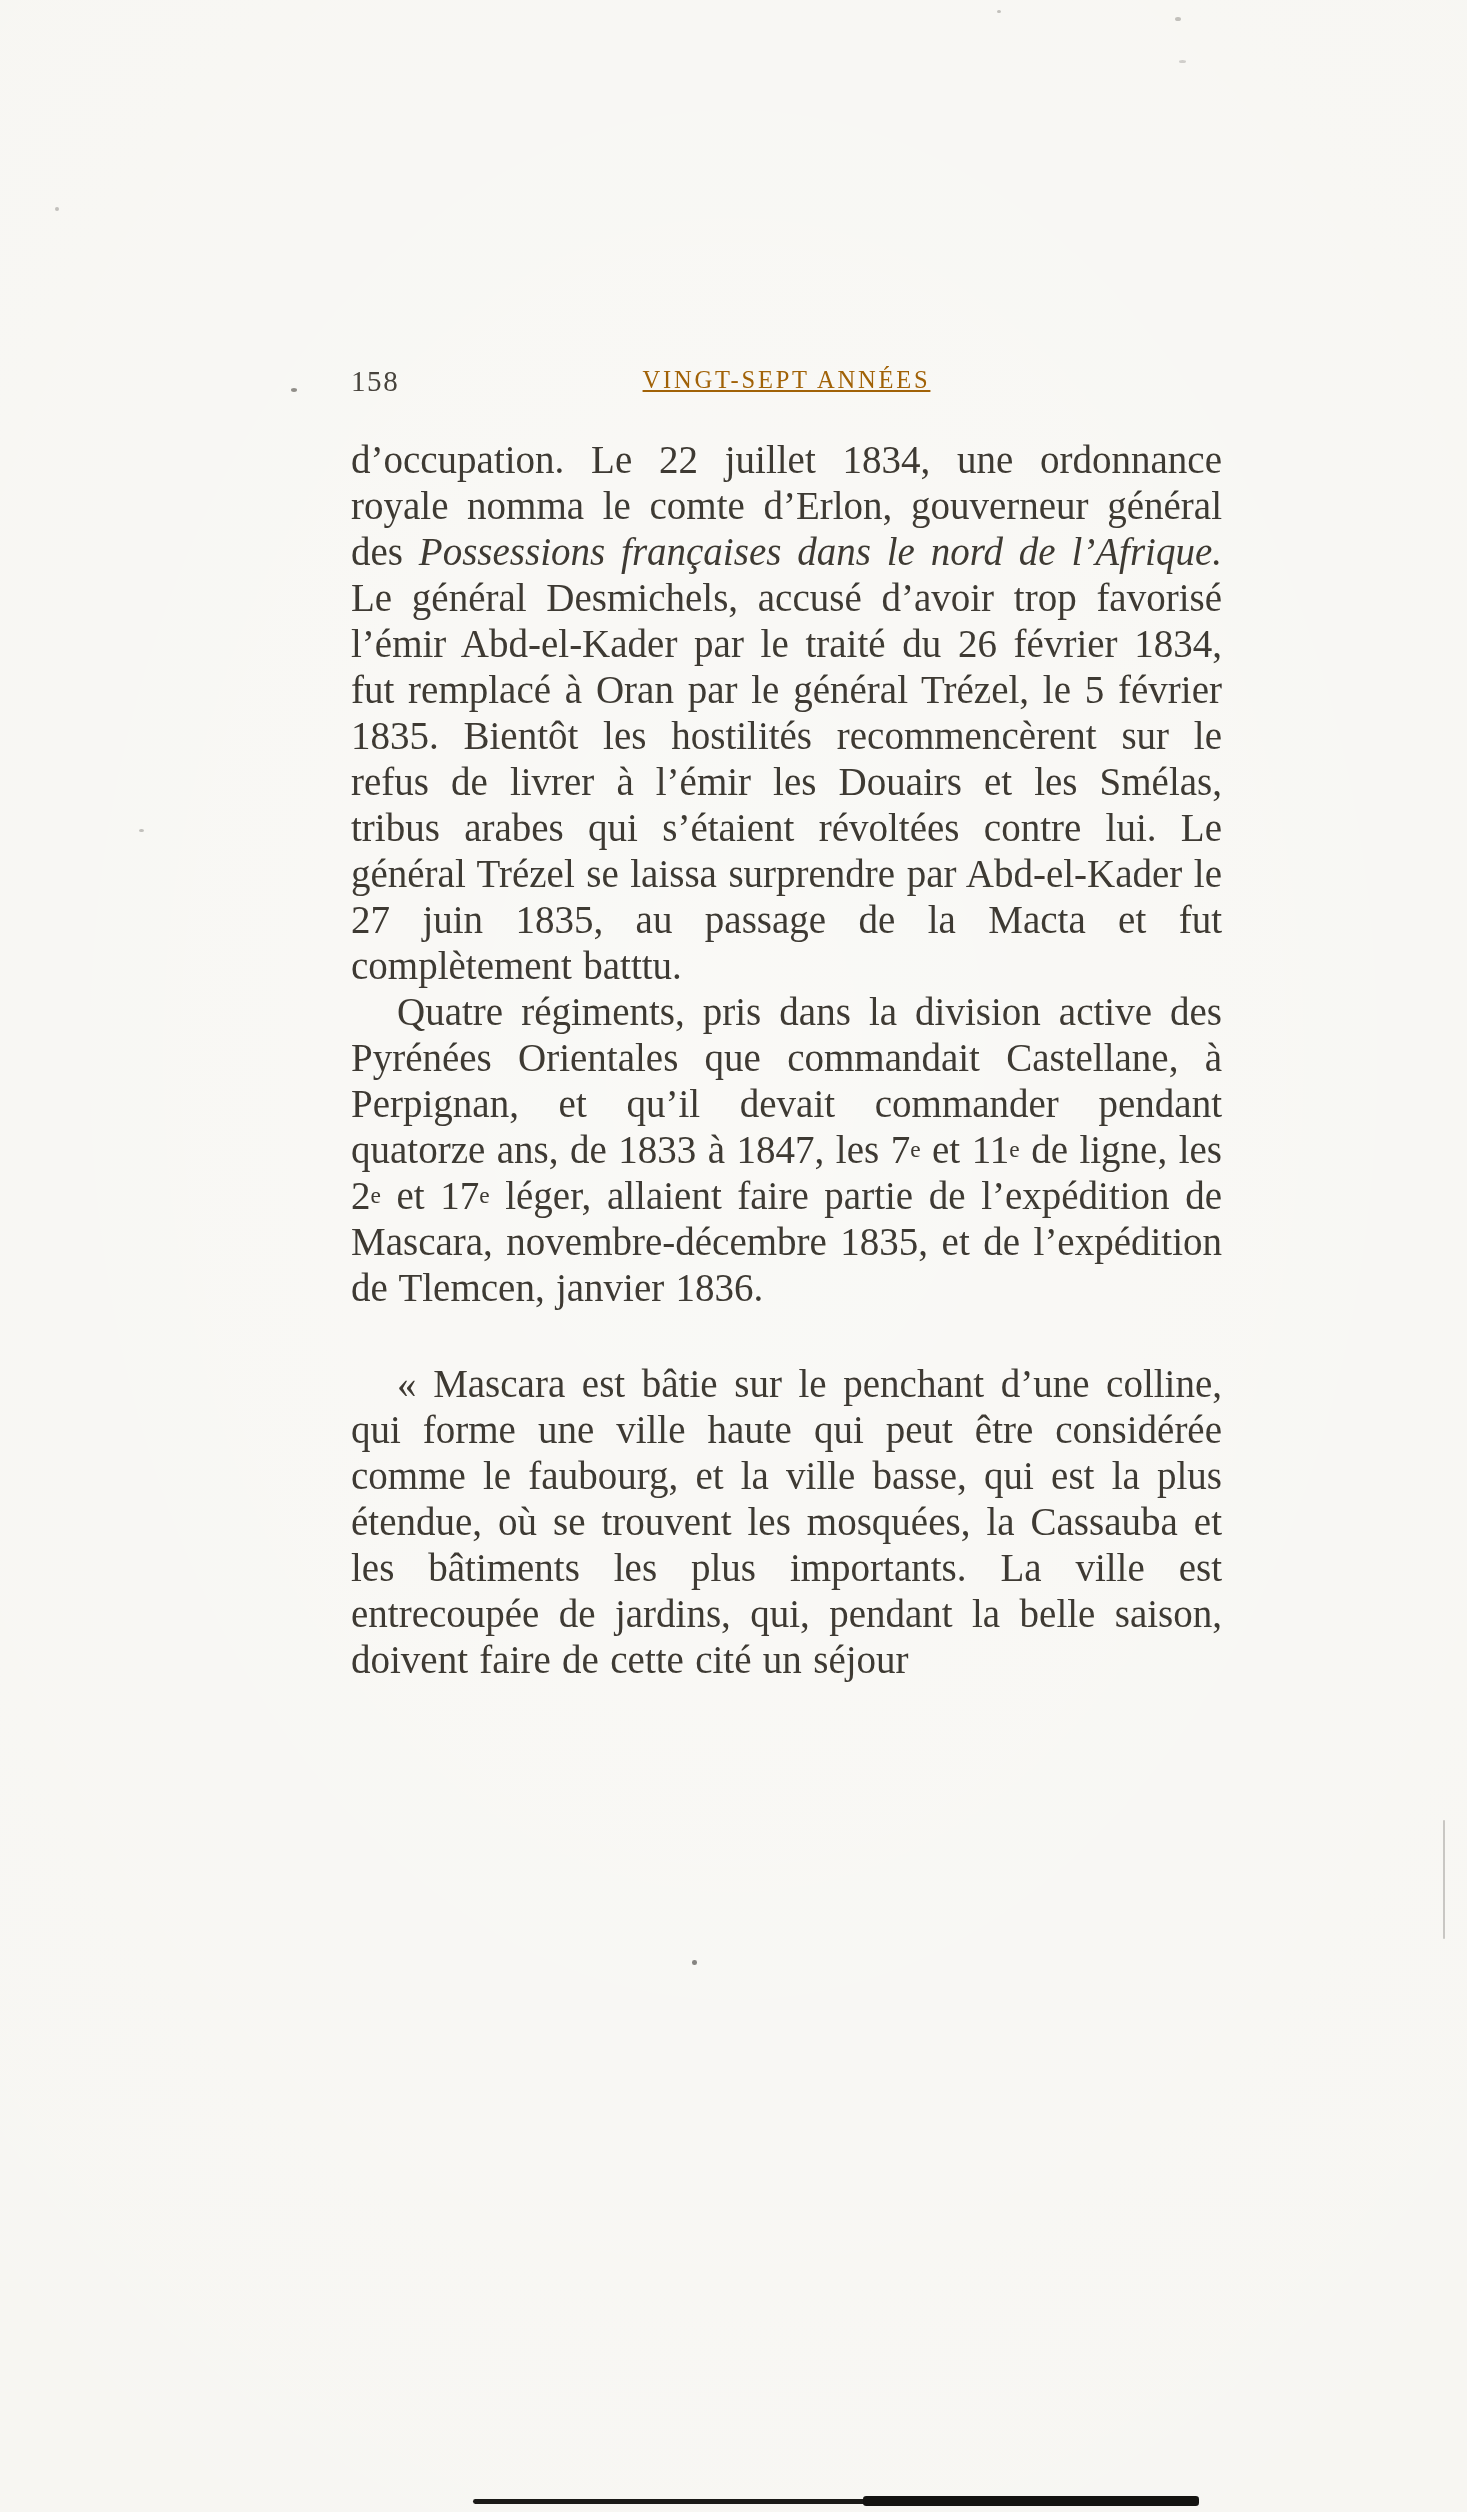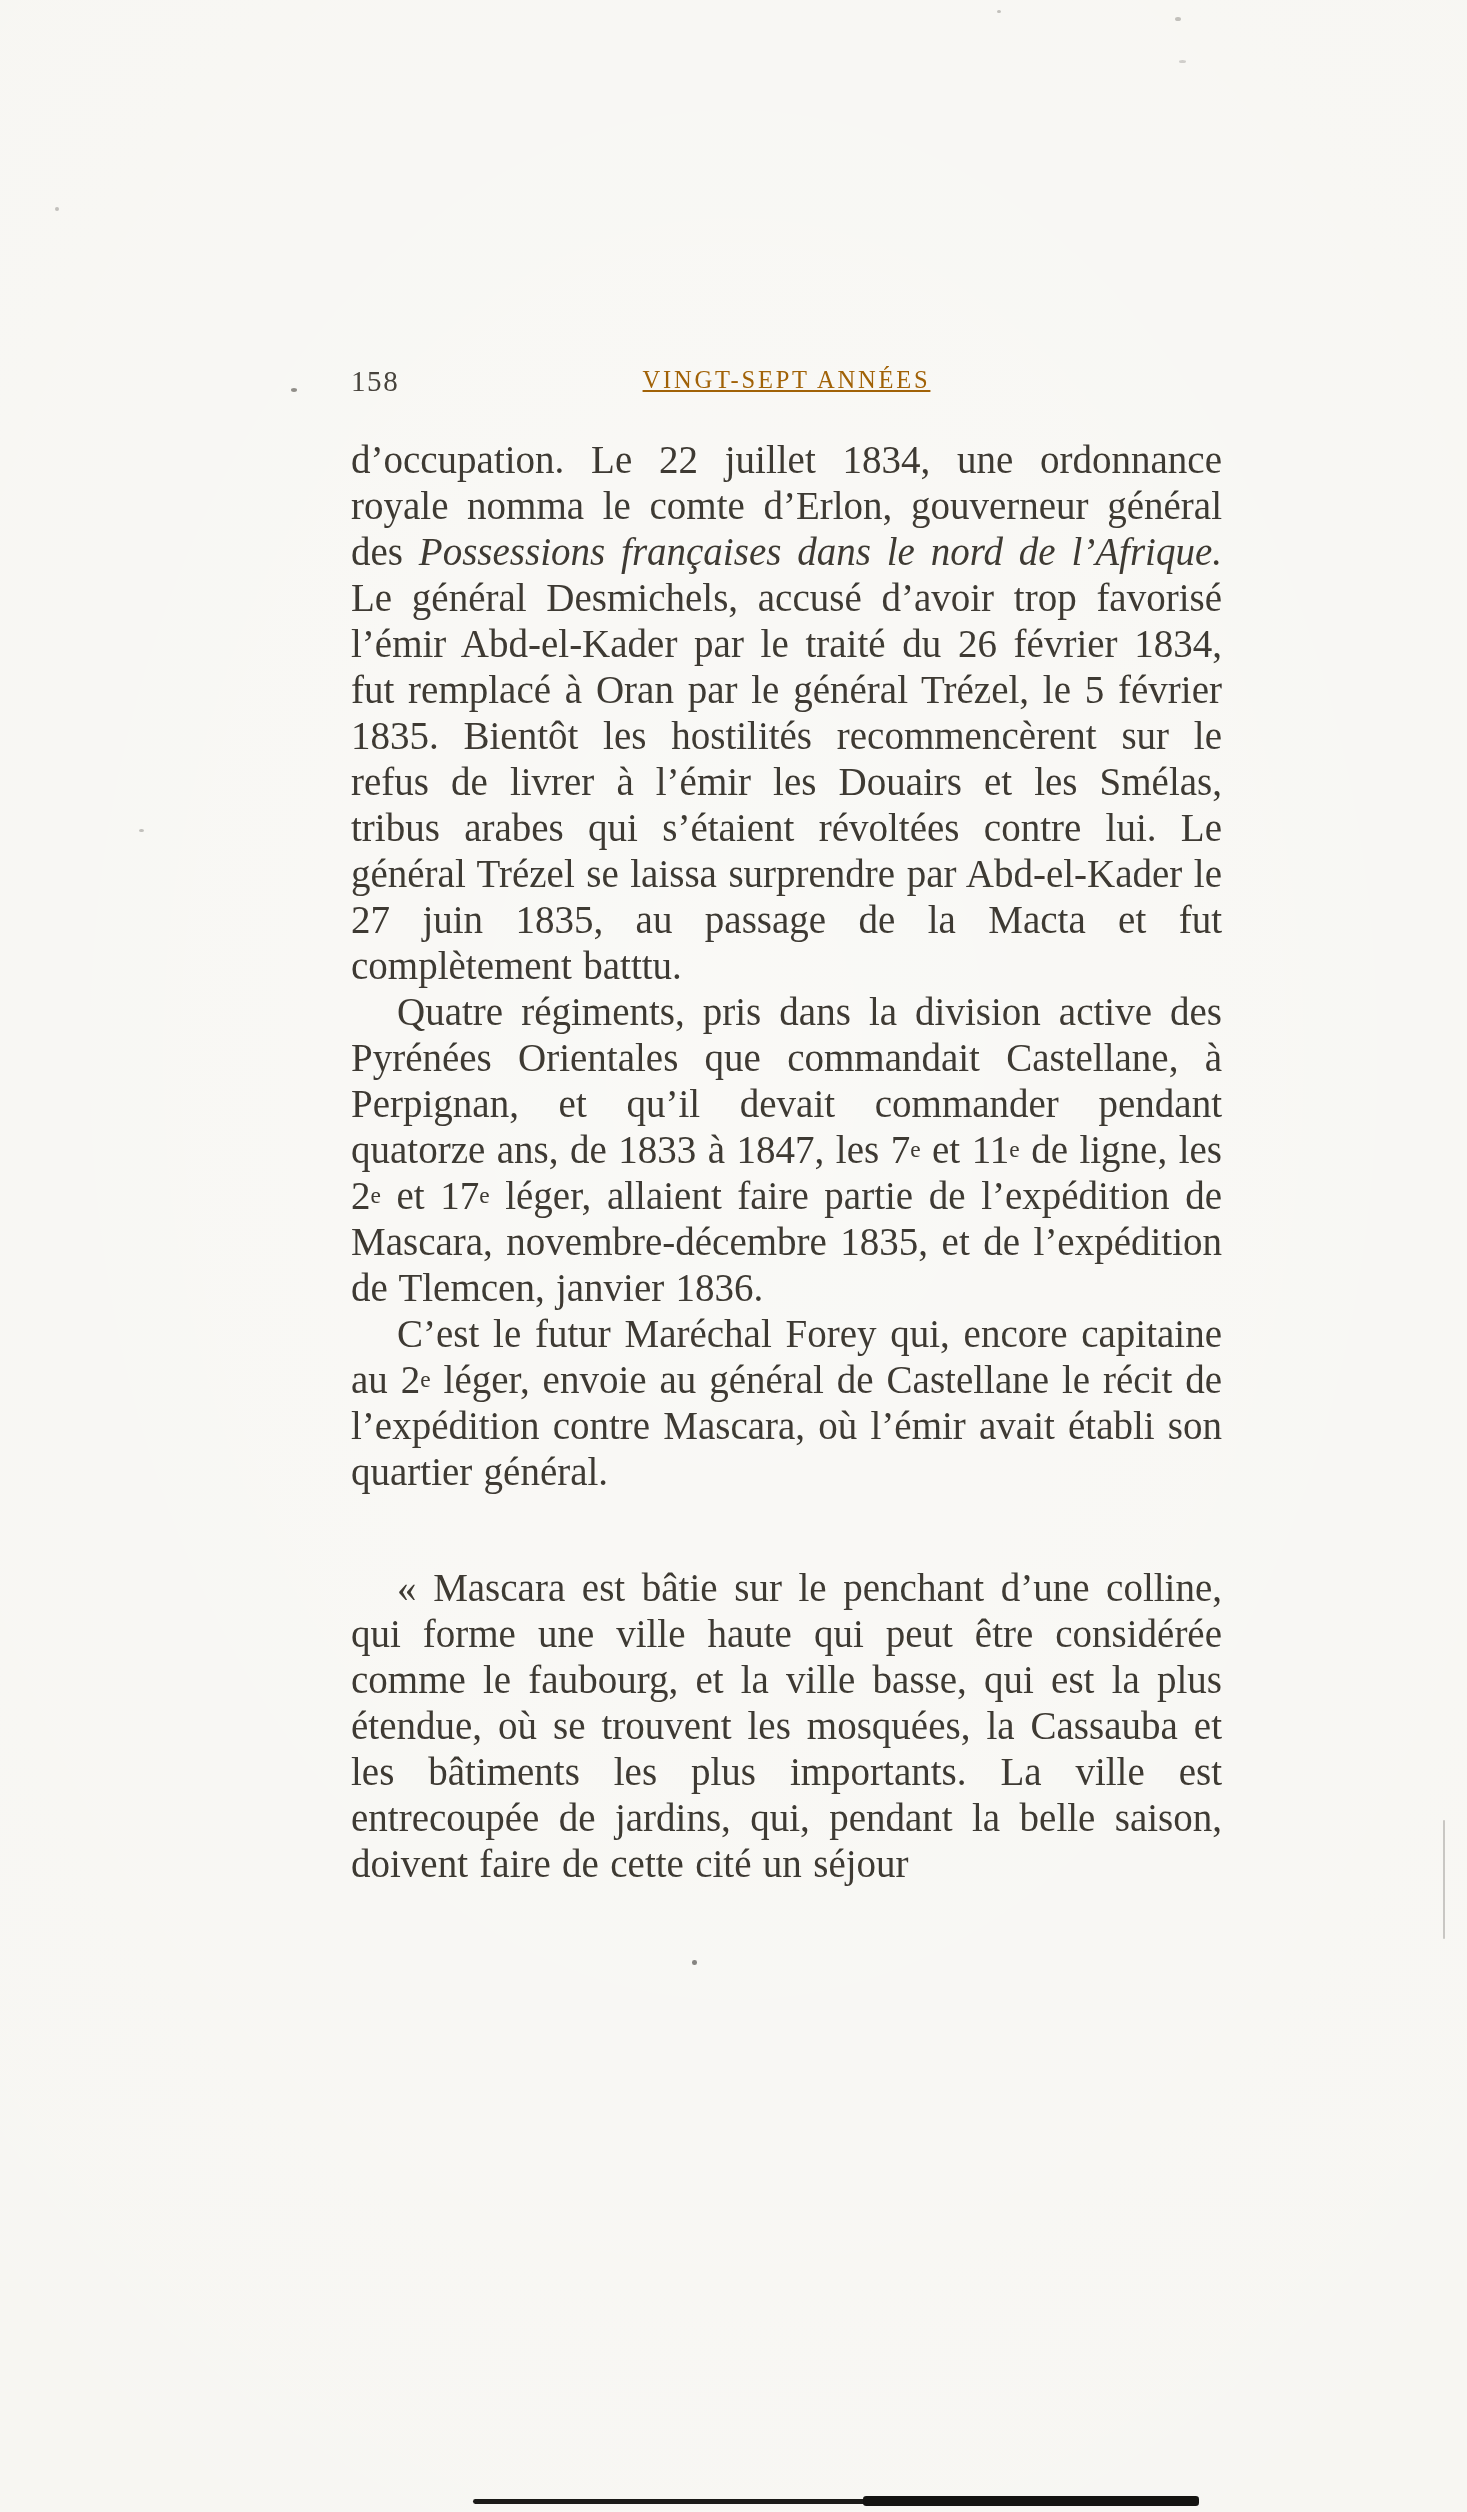--- a/index.html
+++ b/index.html
@@ -62,21 +62,21 @@
     text-align: justify;
     word-spacing: 1.6px;
     hyphens: auto;
     -webkit-hyphens: auto;
   }
   .text-block p.para {
     margin: 0;
     text-indent: 0;
   }
   .text-block p.para.indent { text-indent: 46px; }
-  .text-block p.para.spaced { margin-top: 70px; }
+  .text-block p.para.spaced { margin-top: 50px; }
   .text-block em { font-style: italic; }
   .text-block sup {
     font-size: 0.6em;
     line-height: 0;
     vertical-align: 6.3px;
   }
 
   
   .margin-dot {
     position: absolute;
@@ -134,21 +134,20 @@
 <div class="paper-shade"></div>
 
 <div class="header-row">
   <span class="page-number">158</span>
   <span class="running-title">VINGT-SEPT ANNÉES</span>
 </div>
 
 <div class="text-block">
     <p class="para"><span>d’occupation. Le 22 juillet 1834, une ordonnance royale nomma le comte d’Erlon, gouverneur général des </span><em>Possessions françaises dans le nord de l’Afrique.</em><span> Le général Desmichels, accusé d’avoir trop favorisé l’émir Abd-el-Kader par le traité du 26 février 1834, fut remplacé à Oran par le général Trézel, le 5 février 1835. Bientôt les hostilités recommencèrent sur le refus de livrer à l’émir les Douairs et les Smélas, tribus arabes qui s’étaient révoltées contre lui. Le général Trézel se laissa surprendre par Abd-el-Kader le 27 juin 1835, au passage de la Macta et fut complètement batttu.</span></p>
     <p class="para indent"><span>Quatre régiments, pris dans la division active des Pyrénées Orientales que commandait Castellane, à Perpignan, et qu’il devait commander pendant quatorze ans, de 1833 à 1847, les 7</span><sup>e</sup><span> et 11</span><sup>e</sup><span> de ligne, les 2</span><sup>e</sup><span> et 17</span><sup>e</sup><span> léger, allaient faire partie de l’expédition de Mascara, novembre-décembre 1835, et de l’expédition de Tlemcen, janvier 1836.</span></p>
-    <p class="para indent"><span>C’est le futur Maréchal Forey qui, encore capitaine au 2</span><sup>e</sup><span> léger, envoie au général de Castellane le récit de l’expédition contre Mascara, où l’émir avait établi son quartier général.</span></p>
     <p class="para indent spaced"><span>« Mascara est bâtie sur le penchant d’une colline, qui forme une ville haute qui peut être considérée comme le faubourg, et la ville basse, qui est la plus étendue, où se trouvent les mosquées, la Cassauba et les bâtiments les plus importants. La ville est entrecoupée de jardins, qui, pendant la belle saison, doivent faire de cette cité un séjour</span></p>
   </div>
 
 <div class="margin-dot"></div>
 <div class="speck s1"></div>
 <div class="speck s2"></div>
 <div class="speck s3"></div>
 <div class="speck s4"></div>
 <div class="speck s5"></div>
 <div class="speck s6"></div>

